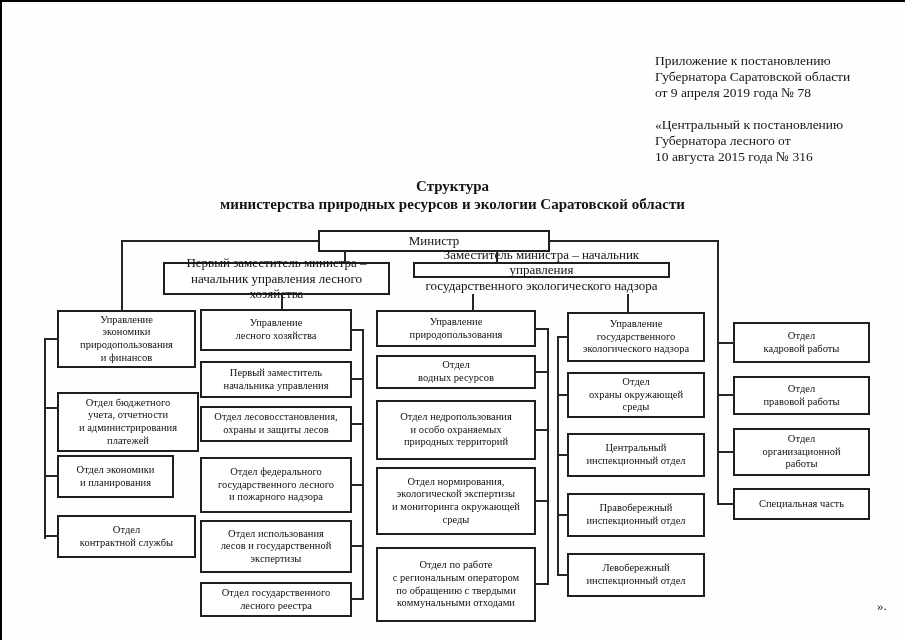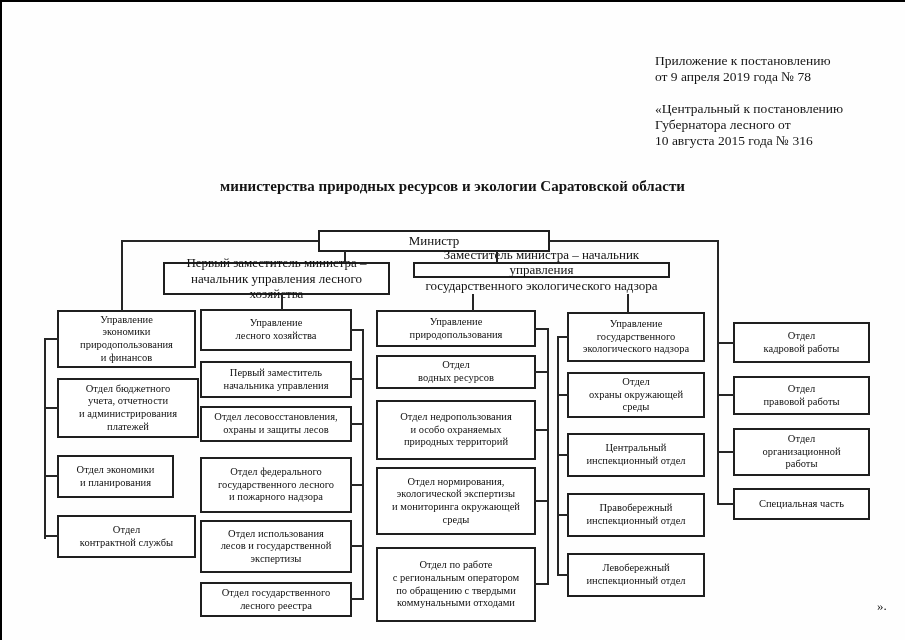--- a/index.html
+++ b/index.html
@@ -21,45 +21,47 @@
 <body>
 
 <div id="page">
 
   <div class="edge" style="left:0;top:0;width:905px;height:2px"></div>
   <div class="edge" style="left:0;top:0;width:2px;height:640px"></div>
 
   <div class="note">
     <div class="note-para">
       <div>Приложение к постановлению</div>
+      <div>Губернатора Саратовской области</div>
       <div>от 9 апреля 2019 года № 78</div>
     </div>
     <div class="note-para">
       <div>«Центральный к постановлению</div>
       <div>Губернатора лесного от</div>
       <div>10 августа 2015 года № 316</div>
     </div>
   </div>
 
   <div class="title">
+    <div>Структура</div>
     <div>министерства природных ресурсов и экологии Саратовской области</div>
   </div>
 
   <div class="box lvl1" style="left:318px;top:230px;width:232px;height:22px">Министр</div>
 
   <div class="box lvl1" style="left:163px;top:262px;width:227px;height:33px">Первый заместитель министра –
 начальник управления лесного хозяйства</div>
   <div class="box lvl1" style="left:413px;top:262px;width:257px;height:16px">Заместитель министра – начальник управления
 государственного экологического надзора</div>
 
   <div class="box" style="left:57px;top:310px;width:139px;height:58px">Управление
 экономики
 природопользования
 и финансов</div>
-  <div class="box" style="left:57px;top:378px;width:142px;height:60px">Отдел бюджетного
+  <div class="box" style="left:57px;top:392px;width:142px;height:60px">Отдел бюджетного
 учета, отчетности
 и администрирования
 платежей</div>
   <div class="box" style="left:57px;top:455px;width:117px;height:43px">Отдел экономики
 и планирования</div>
   <div class="box" style="left:57px;top:515px;width:139px;height:43px">Отдел
 контрактной службы</div>
 
   <div class="box" style="left:200px;top:309px;width:152px;height:42px">Управление
 лесного хозяйства</div>

